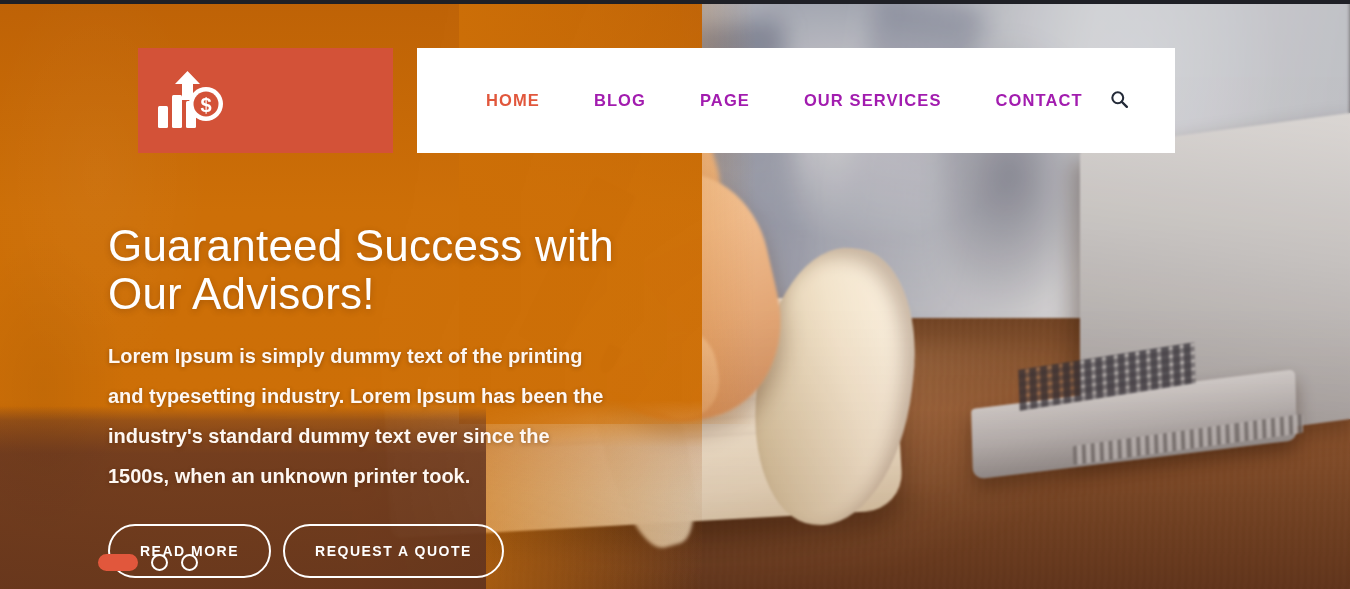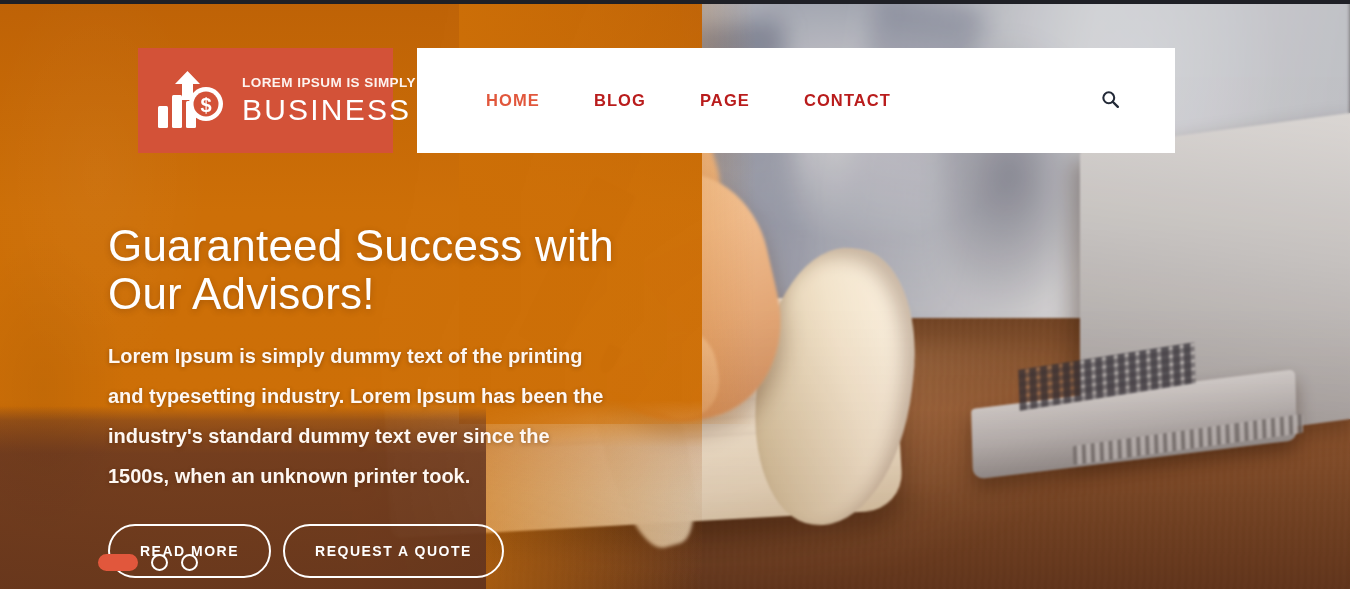--- a/index.html
+++ b/index.html
@@ -244,21 +244,21 @@
     display:flex; align-items:center;
   }
   .nav-list{
     display:flex; align-items:flex-end; gap:0;
     list-style:none; margin-left:42px;
   }
   .nav-item{
     font-family:"Liberation Sans Narrow","Liberation Sans", sans-serif;
     font-size:16.5px; font-weight:700;
     letter-spacing:1.1px;
-    color:#b91c1c;
+    color:#a21caf;
     text-transform:uppercase;
     padding:10px 27px;
     cursor:pointer; white-space:nowrap;
   }
   .nav-item.active{ color:#e1573c; }
   .search-btn{
     margin-left:auto; margin-right:50px;
     width:30px; height:30px;
     display:flex; align-items:center; justify-content:center;
     cursor:pointer; background:none; border:none;
@@ -366,31 +366,28 @@
         <svg viewBox="0 0 74 62" width="74" height="62" aria-hidden="true">
           <rect x="2" y="36" width="10" height="22" rx="1.5" fill="#ffffff"></rect>
           <rect x="16" y="25" width="10" height="33" rx="1.5" fill="#ffffff"></rect>
           <rect x="30" y="31" width="10" height="27" rx="1.5" fill="#ffffff"></rect>
           <path d="M26 30 L26 14 L19 14 L31.5 1 L44 14 L37 14 L37 30 Z" fill="#ffffff"></path>
           <circle cx="50" cy="34" r="17" fill="#ffffff"></circle>
           <circle cx="50" cy="34" r="12.5" fill="#d35238"></circle>
           <text x="50" y="41.5" font-family="'Liberation Sans', sans-serif" font-size="20" font-weight="700" fill="#ffffff" text-anchor="middle">$</text>
         </svg>
       </span>
-      <span class="logo-text">
-        <span class="logo-top">LOREM IPSUM IS SIMPLY</span>
-        <span class="logo-main">BUSINESS</span>
-      </span>
     </a>
 
     <nav class="navbar">
       <ul class="nav-list">
         <li class="nav-item active">HOME</li>
         <li class="nav-item">BLOG</li>
         <li class="nav-item">PAGE</li>
+        <li class="nav-item">OUR SERVICES</li>
         <li class="nav-item">CONTACT</li>
       </ul>
       <button class="search-btn">
         <span>
           <svg viewBox="0 0 22 22" width="19" height="19" aria-hidden="true">
             <circle cx="9" cy="9" r="6.3" fill="none" stroke="#232a38" stroke-width="2.4"></circle>
             <line x1="13.6" y1="13.6" x2="19.5" y2="19.5" stroke="#232a38" stroke-width="2.8" stroke-linecap="round"></line>
           </svg>
         </span>
       </button>

